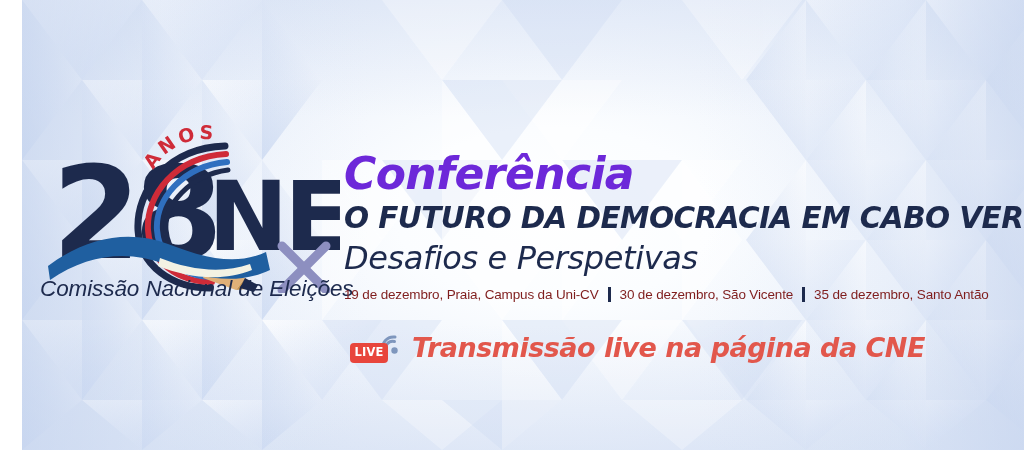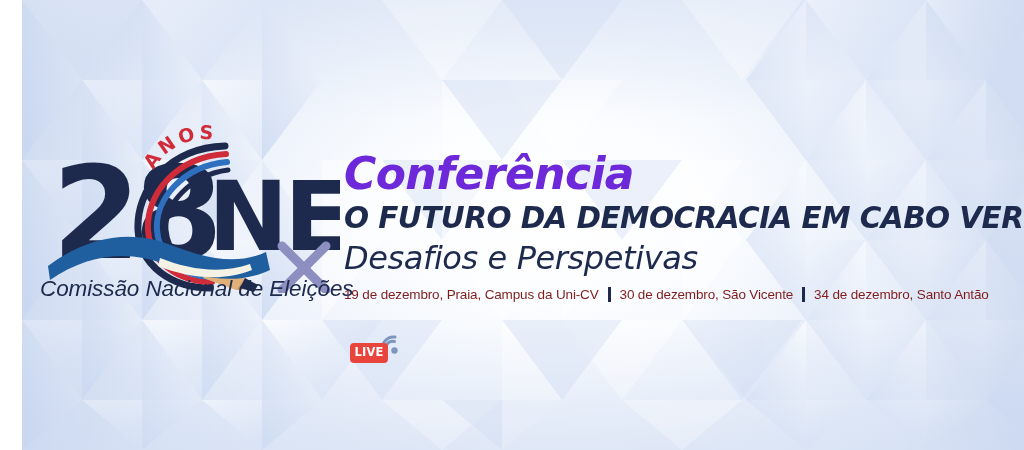--- a/index.html
+++ b/index.html
@@ -336,32 +336,33 @@
 
     <div class="title">O FUTURO DA DEMOCRACIA EM CABO VERDE:</div>
 
     <div class="subtitle">Desafios e Perspetivas</div>
 
     <div class="venues">
       <span>19 de dezembro, Praia, Campus da Uni-CV</span>
       <span class="venue-sep"></span>
       <span>30 de dezembro, São Vicente</span>
       <span class="venue-sep"></span>
-      <span>34 de dezembro, Santo Antão</span>
+      <span>35 de dezembro, Santo Antão</span>
     </div>
   </div>
 
   <div class="live-row">
 
     <div class="live-badge">
       <svg class="live-waves" width="26" height="24" viewBox="0 0 26 24">
         <g fill="none" stroke="#7e96bd" stroke-width="3" stroke-linecap="round">
           <path d="M7 19 A 11 11 0 0 1 19 5"></path>
           <path d="M10.5 19.5 A 7 7 0 0 1 18.5 9.5"></path>
         </g>
         <circle cx="18.5" cy="18.5" r="3.2" fill="#7e96bd"></circle>
       </svg>
       <div class="live-chip">LIVE</div>
     </div>
 
+    <div class="live-text">Transmissão live na página da CNE</div>
   </div>
 
 </div>
 
 </body></html>

